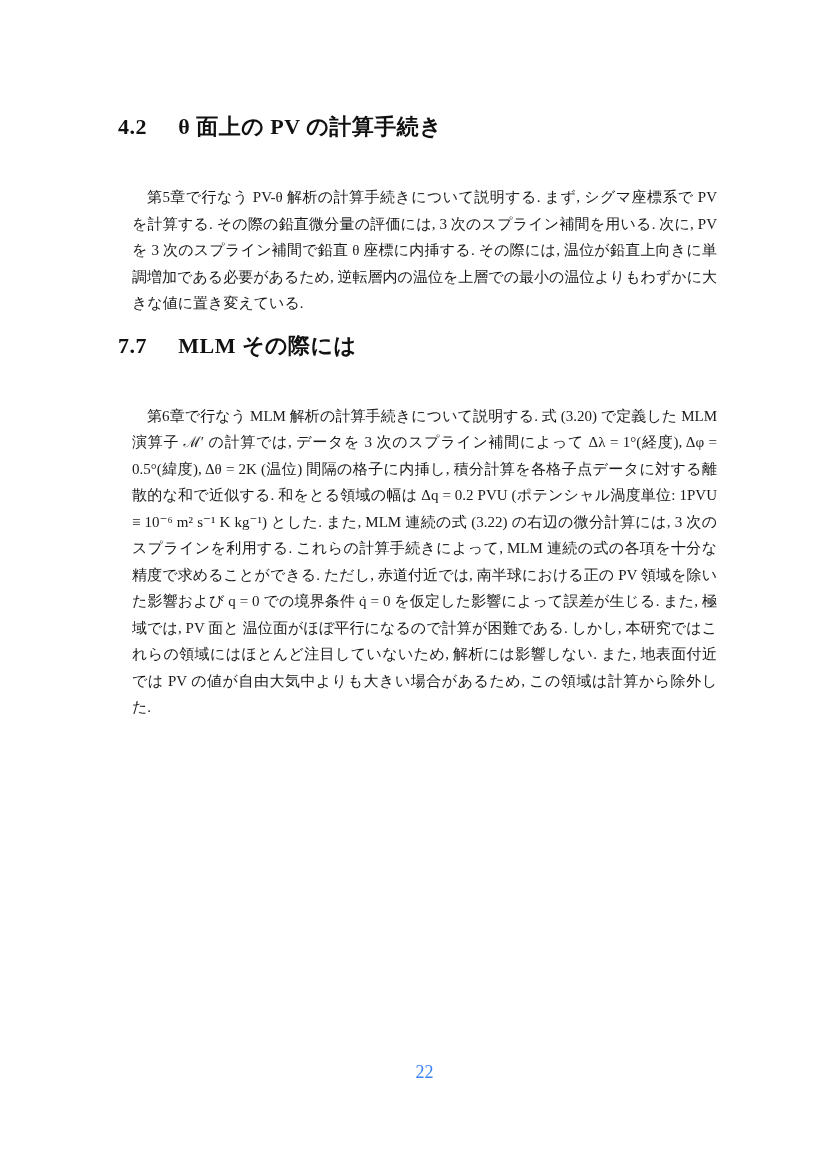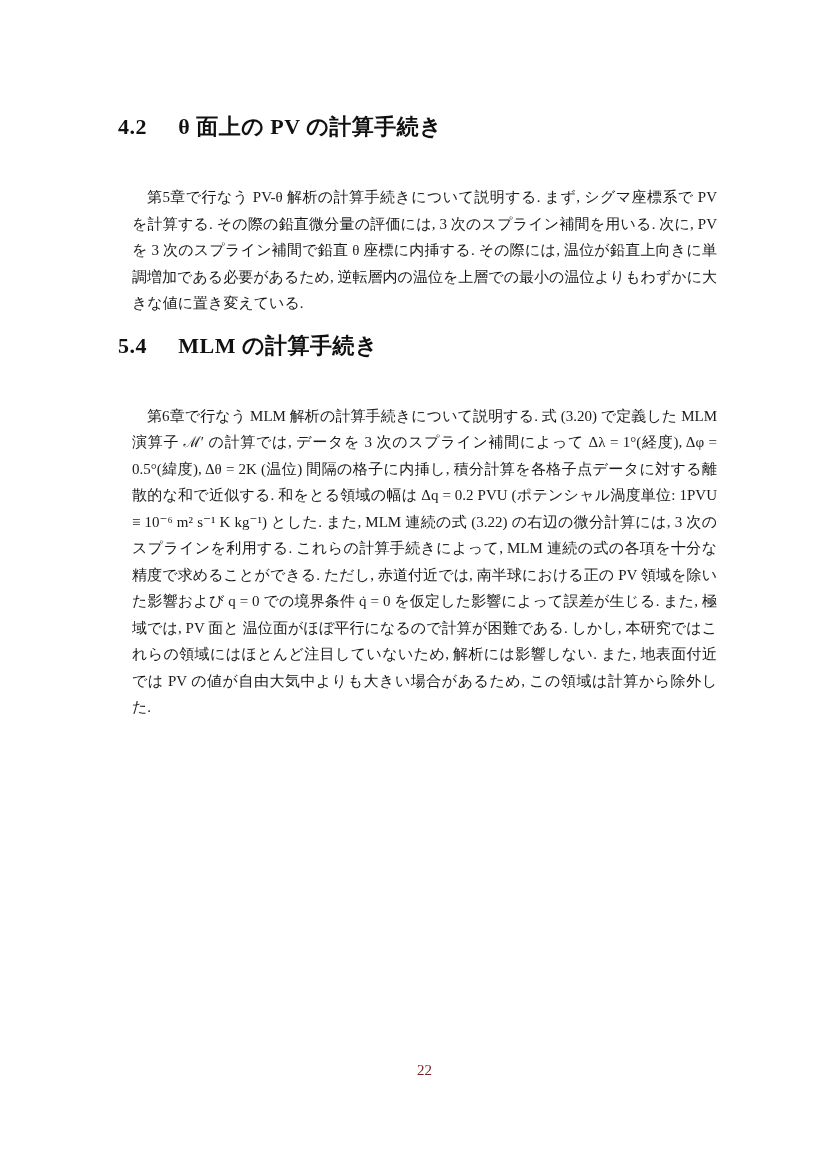--- a/index.html
+++ b/index.html
@@ -44,40 +44,40 @@
     color: #1a1a1a;
   }
   p.first-after-heading { margin-top: 42px; }
   p.followup { margin-top: 13px; }
   .page-number {
     position: absolute;
     left: 118px;
     width: 613px;
     top: 1062px;
     text-align: center;
-    font-size: 15px;
-    color: #7f1d1d;
+    font-size: 18px;
+    color: #3b82f6;
   }
 </style>
 </head>
 <body>
 
 <div class="page">
   <div class="content">
 
     <h2 class="section-heading">
       <span class="heading-number">4.2</span>
       <span class="heading-title">θ 面上の PV の計算手続き</span>
     </h2>
 
     <p class="body-paragraph first-after-heading">第5章で行なう PV-θ 解析の計算手続きについて説明する. まず, シグマ座標系で PV を計算する. その際の鉛直微分量の評価には, 3 次のスプライン補間を用いる. 次に, PV を 3 次のスプライン補間で鉛直 θ 座標に内挿する. その際には, 温位が鉛直上向きに単調増加である必要があるため, 逆転層内の温位を上層での最小の温位よりもわずかに大きな値に置き変えている.</p>
 
     <h2 class="section-heading heading-spacer-2">
-      <span class="heading-number">5.4</span>
-      <span class="heading-title">MLM の計算手続き</span>
+      <span class="heading-number">7.7</span>
+      <span class="heading-title">MLM その際には</span>
     </h2>
 
     <p class="body-paragraph first-after-heading">第6章で行なう MLM 解析の計算手続きについて説明する. 式 (3.20) で定義した MLM 演算子 ℳ′ の計算では, データを 3 次のスプライン補間によって Δλ = 1°(経度), Δφ = 0.5°(緯度), Δθ = 2K (温位) 間隔の格子に内挿し, 積分計算を各格子点データに対する離散的な和で近似する. 和をとる領域の幅は Δq = 0.2 PVU (ポテンシャル渦度単位: 1PVU ≡ 10⁻⁶ m² s⁻¹ K kg⁻¹) とした. また, MLM 連続の式 (3.22) の右辺の微分計算には, 3 次のスプラインを利用する. これらの計算手続きによって, MLM 連続の式の各項を十分な精度で求めることができる. ただし, 赤道付近では, 南半球における正の PV 領域を除いた影響および q = 0 での境界条件 q̇ = 0 を仮定した影響によって誤差が生じる. また, 極域では, PV 面と 温位面がほぼ平行になるので計算が困難である. しかし, 本研究ではこれらの領域にはほとんど注目していないため, 解析には影響しない. また, 地表面付近では PV の値が自由大気中よりも大きい場合があるため, この領域は計算から除外した.</p>
 
 
   </div>
 
   <div class="page-number">22</div>
 </div>
 

